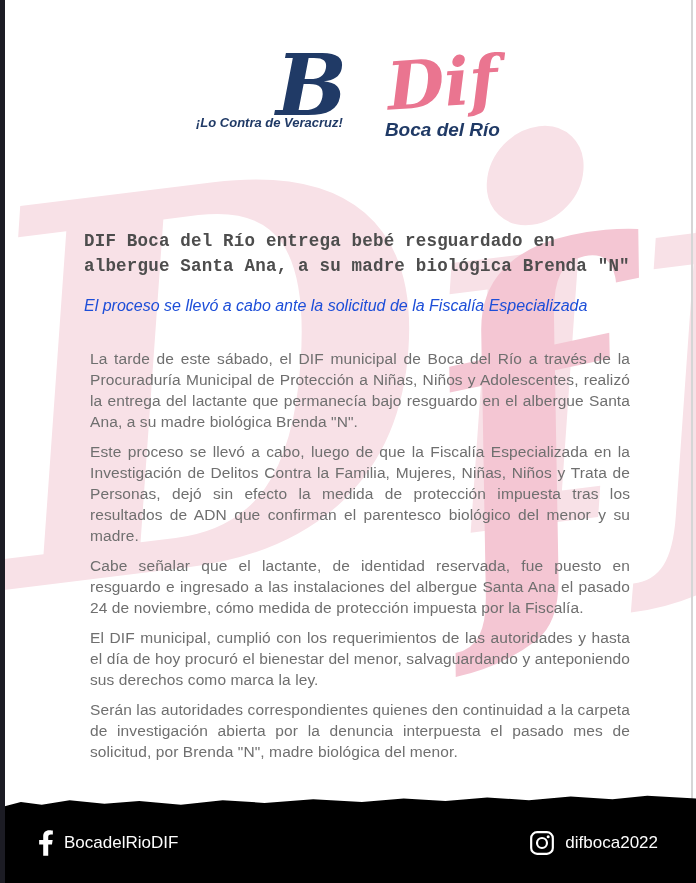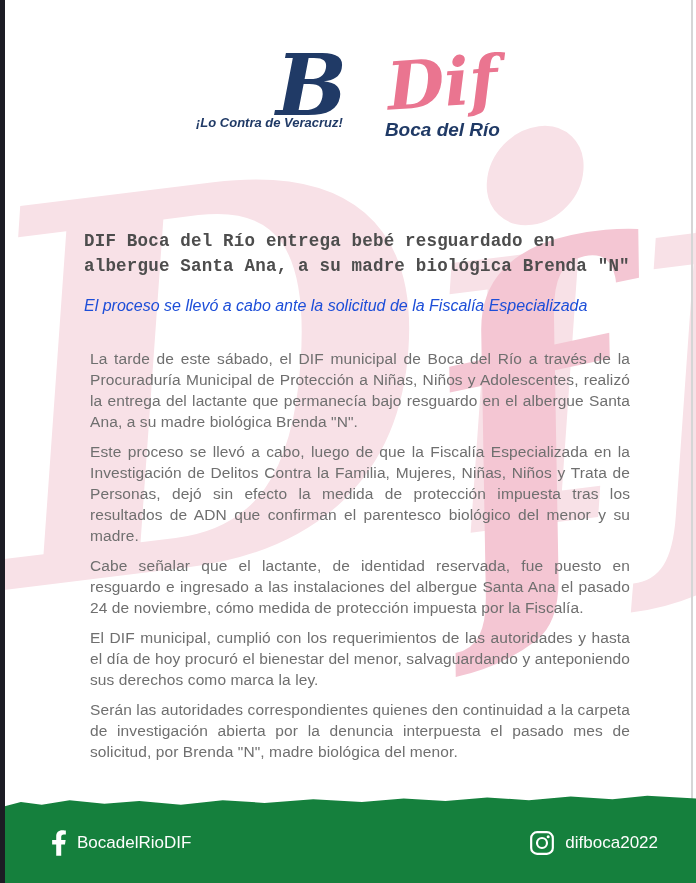--- a/index.html
+++ b/index.html
@@ -95,23 +95,23 @@
     margin-bottom: 33px;
   }
   .article p.body-par {
     font-size: 15.5px; line-height: 21px; color: #6f6f6f;
     text-align: justify; margin-bottom: 9px; letter-spacing: 0.1px; margin-left: 6px;
   }
 
   
   footer {
     position: absolute; left: 0; right: 0; bottom: 0;
-    height: 90px; background: #15803d; z-index: 3;
+    height: 90px; background: #000000; z-index: 3;
     display: flex; align-items: center; justify-content: space-between;
-    padding: 10px 38px 0 51px;
+    padding: 10px 38px 0 38px;
     clip-path: polygon(0% 16%, 3% 10%, 6% 13%, 10% 8%, 15% 12%, 20% 9%, 26% 13%,
       32% 8%, 38% 11%, 45% 7%, 52% 10%, 58% 6%, 64% 9%, 70% 5%, 76% 8%, 82% 4%,
       88% 7%, 93% 3%, 100% 6%, 100% 100%, 0% 100%);
   }
   .social { display: flex; align-items: center; gap: 10px; color: #ffffff; }
   .social-label { font-size: 17px; color: #fdfdfd; }
   .website {
     color: #ffffff; font-weight: bold; font-size: 20px; letter-spacing: 0.8px;
   }
   .icon-wrap { display: inline-flex; align-items: center; }

